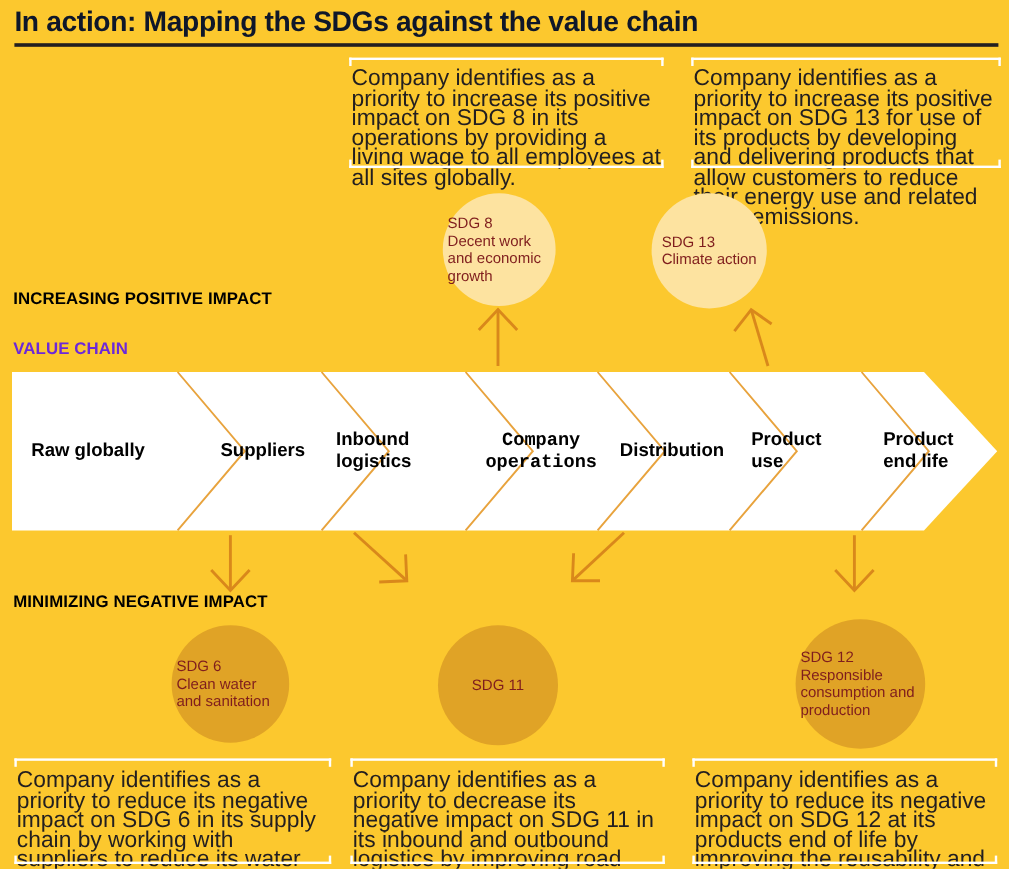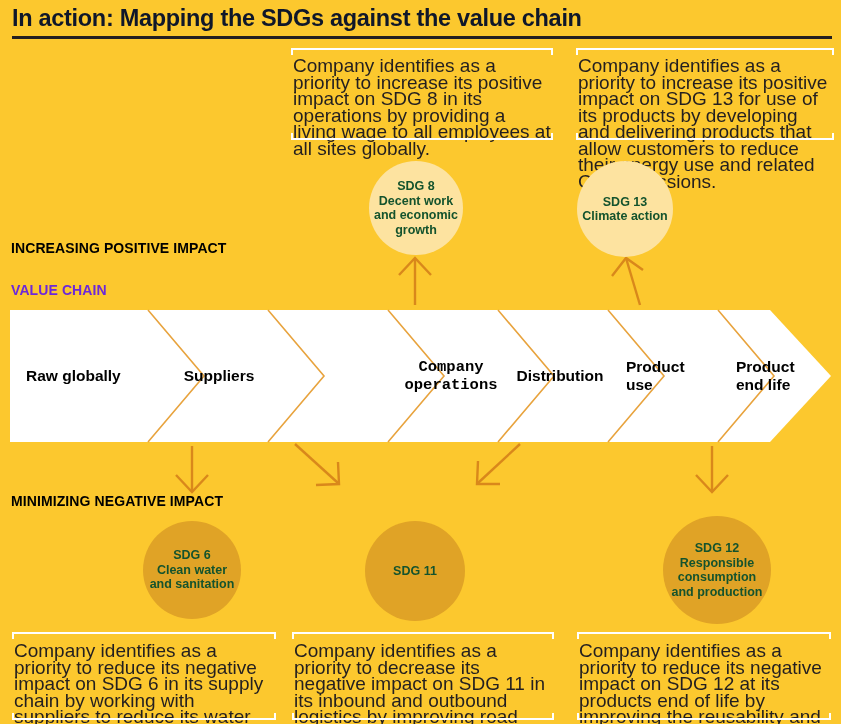--- a/index.html
+++ b/index.html
@@ -48,22 +48,22 @@
   .seclabel{
     position:absolute;font-size:14px;font-weight:bold;letter-spacing:0.1px;
   }
   .seclabel.dark{color:#000;}
   .seclabel.light{color:#6d28d9;}
 
   
   .sdg{
     position:absolute;border-radius:50%;
     display:flex;align-items:center;justify-content:center;
-    text-align:center;font-weight:bold;font-size:12.5px;line-height:14.5px;
-    color:#14532d;box-sizing:border-box;padding:4px;
+    font-weight:normal;font-size:12.5px;line-height:14.5px;
+    color:#7f1d1d;box-sizing:border-box;padding:4px;
   }
   .sdg.pos{background:#FDE3A0;}
   .sdg.neg{background:#E0A326;}
 
   
   .chain{position:absolute;left:10px;top:310px;width:821px;height:132px;}
   .chain-step{
     position:absolute;top:0;height:132px;
     display:flex;align-items:center;
     font-size:15.5px;font-weight:bold;color:#000;line-height:18px;
@@ -137,21 +137,21 @@
     <div class="rule bot"></div>
   </div>
 
   <div class="sdg pos" style="left:369px;top:161px;width:94px;height:94px;">
     <div>
       <span>SDG 8</span><br>
       <span>Decent work and economic growth</span>
     </div>
   </div>
 
-  <div class="sdg pos" style="left:577px;top:161px;width:96px;height:96px;">
+  <div class="sdg pos" style="left:543px;top:161px;width:96px;height:96px;">
     <div>
       <span>SDG 13</span><br>
       <span>Climate action</span>
     </div>
   </div>
 
   <div class="seclabel dark" style="left:11px;top:240px;">INCREASING POSITIVE IMPACT</div>
 
   <div class="seclabel light" style="left:11px;top:282px;">VALUE CHAIN</div>
 
@@ -159,20 +159,26 @@
 
   <div class="chain">
     <div class="chain-step" style="left:8px;width:140px;justify-content:flex-start;padding-left:8px;">
       <div>
         <span>Raw globally</span>
       </div>
     </div>
     <div class="chain-step" style="left:150px;width:118px;justify-content:center;">
       <div>
         <span>Suppliers</span>
+      </div>
+    </div>
+    <div class="chain-step" style="left:262px;width:126px;justify-content:flex-start;padding-left:8px;">
+      <div>
+        <span>Inbound</span>
+        <span>logistics</span>
       </div>
     </div>
     <div class="chain-step" style="left:378px;width:126px;justify-content:center;">
       <div style="text-align:center;font-family:Liberation Mono, monospace;">
         <span>Company</span>
         <span>operations</span>
       </div>
     </div>
     <div class="chain-step" style="left:492px;width:116px;justify-content:center;">
       <div>

